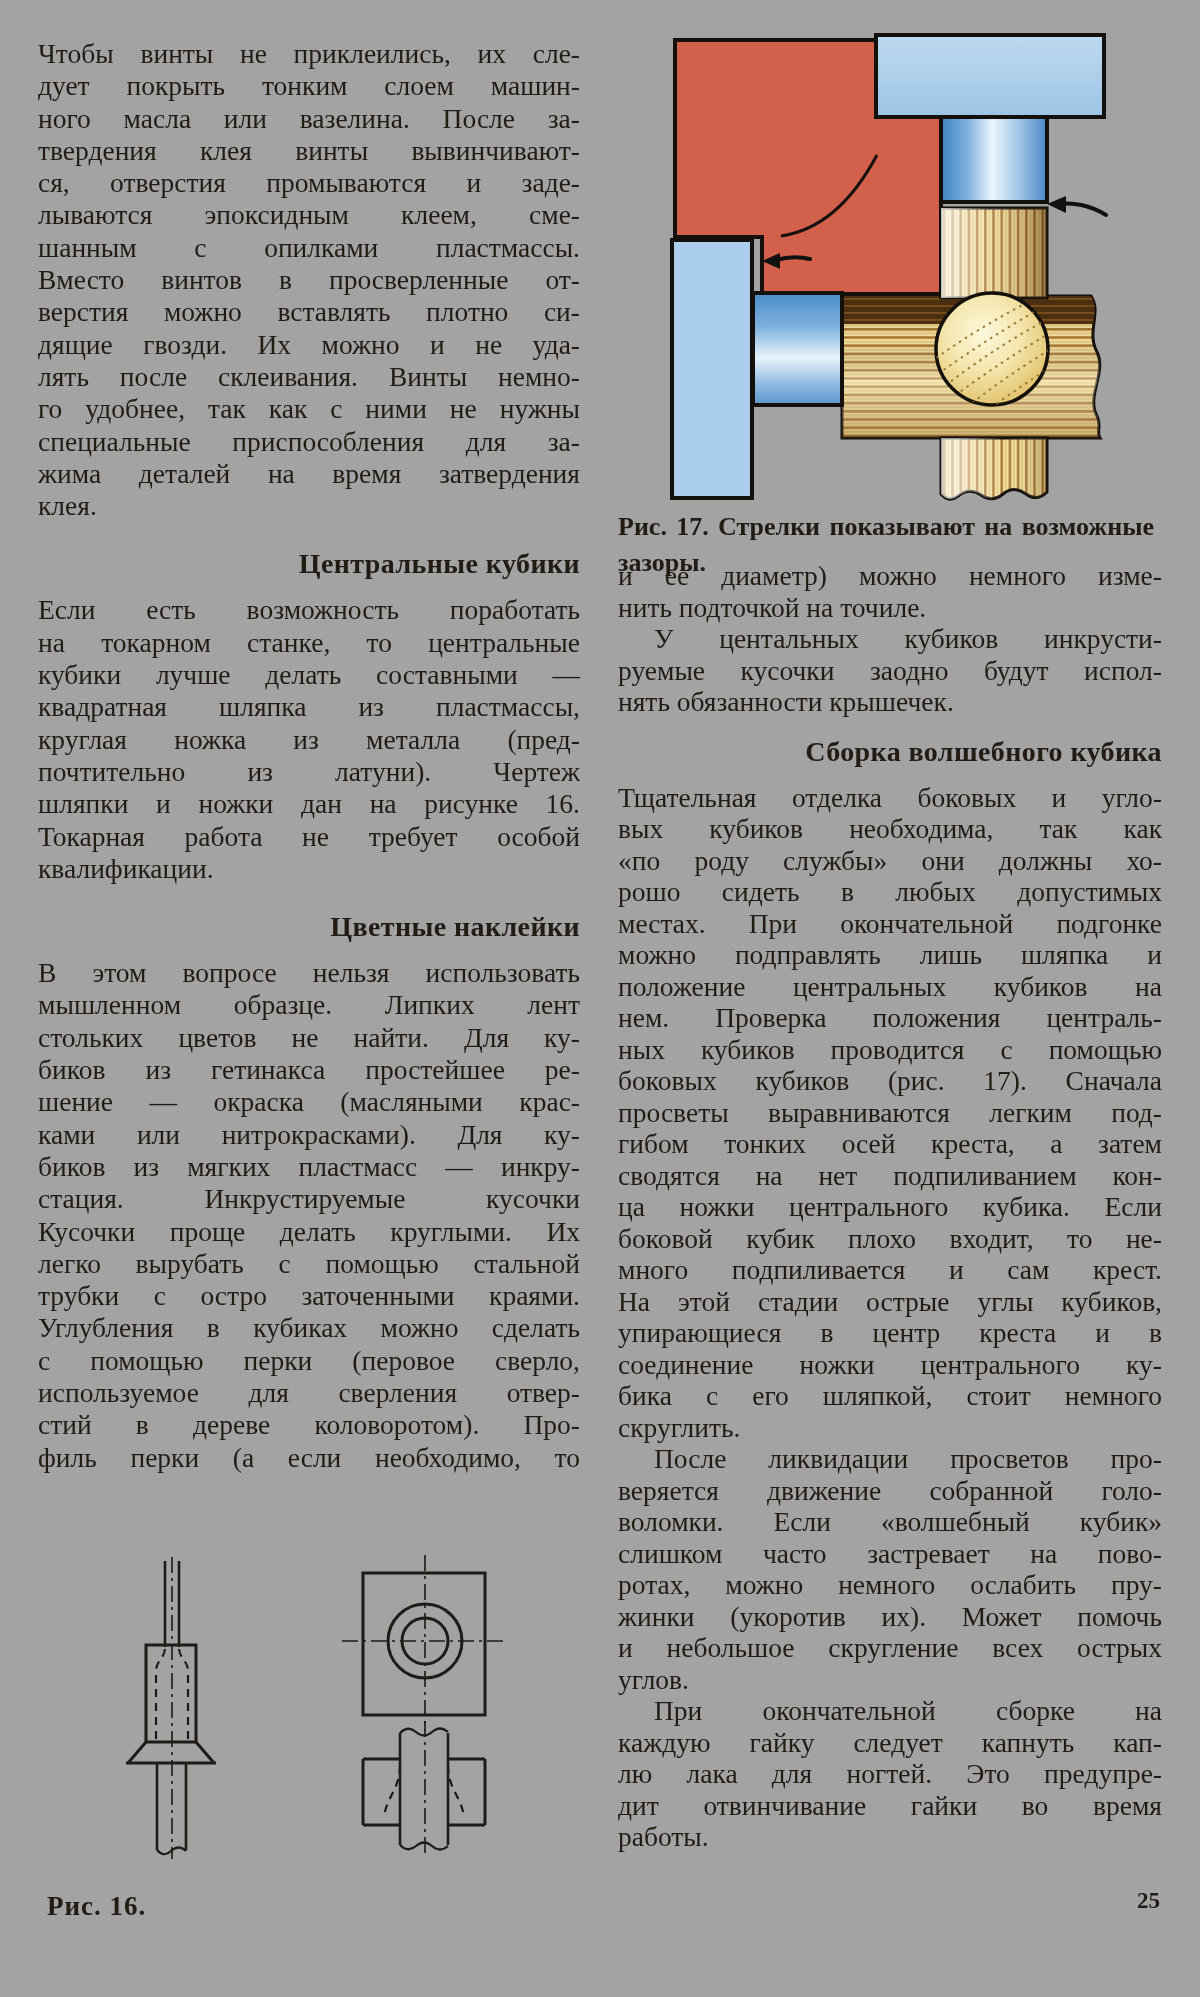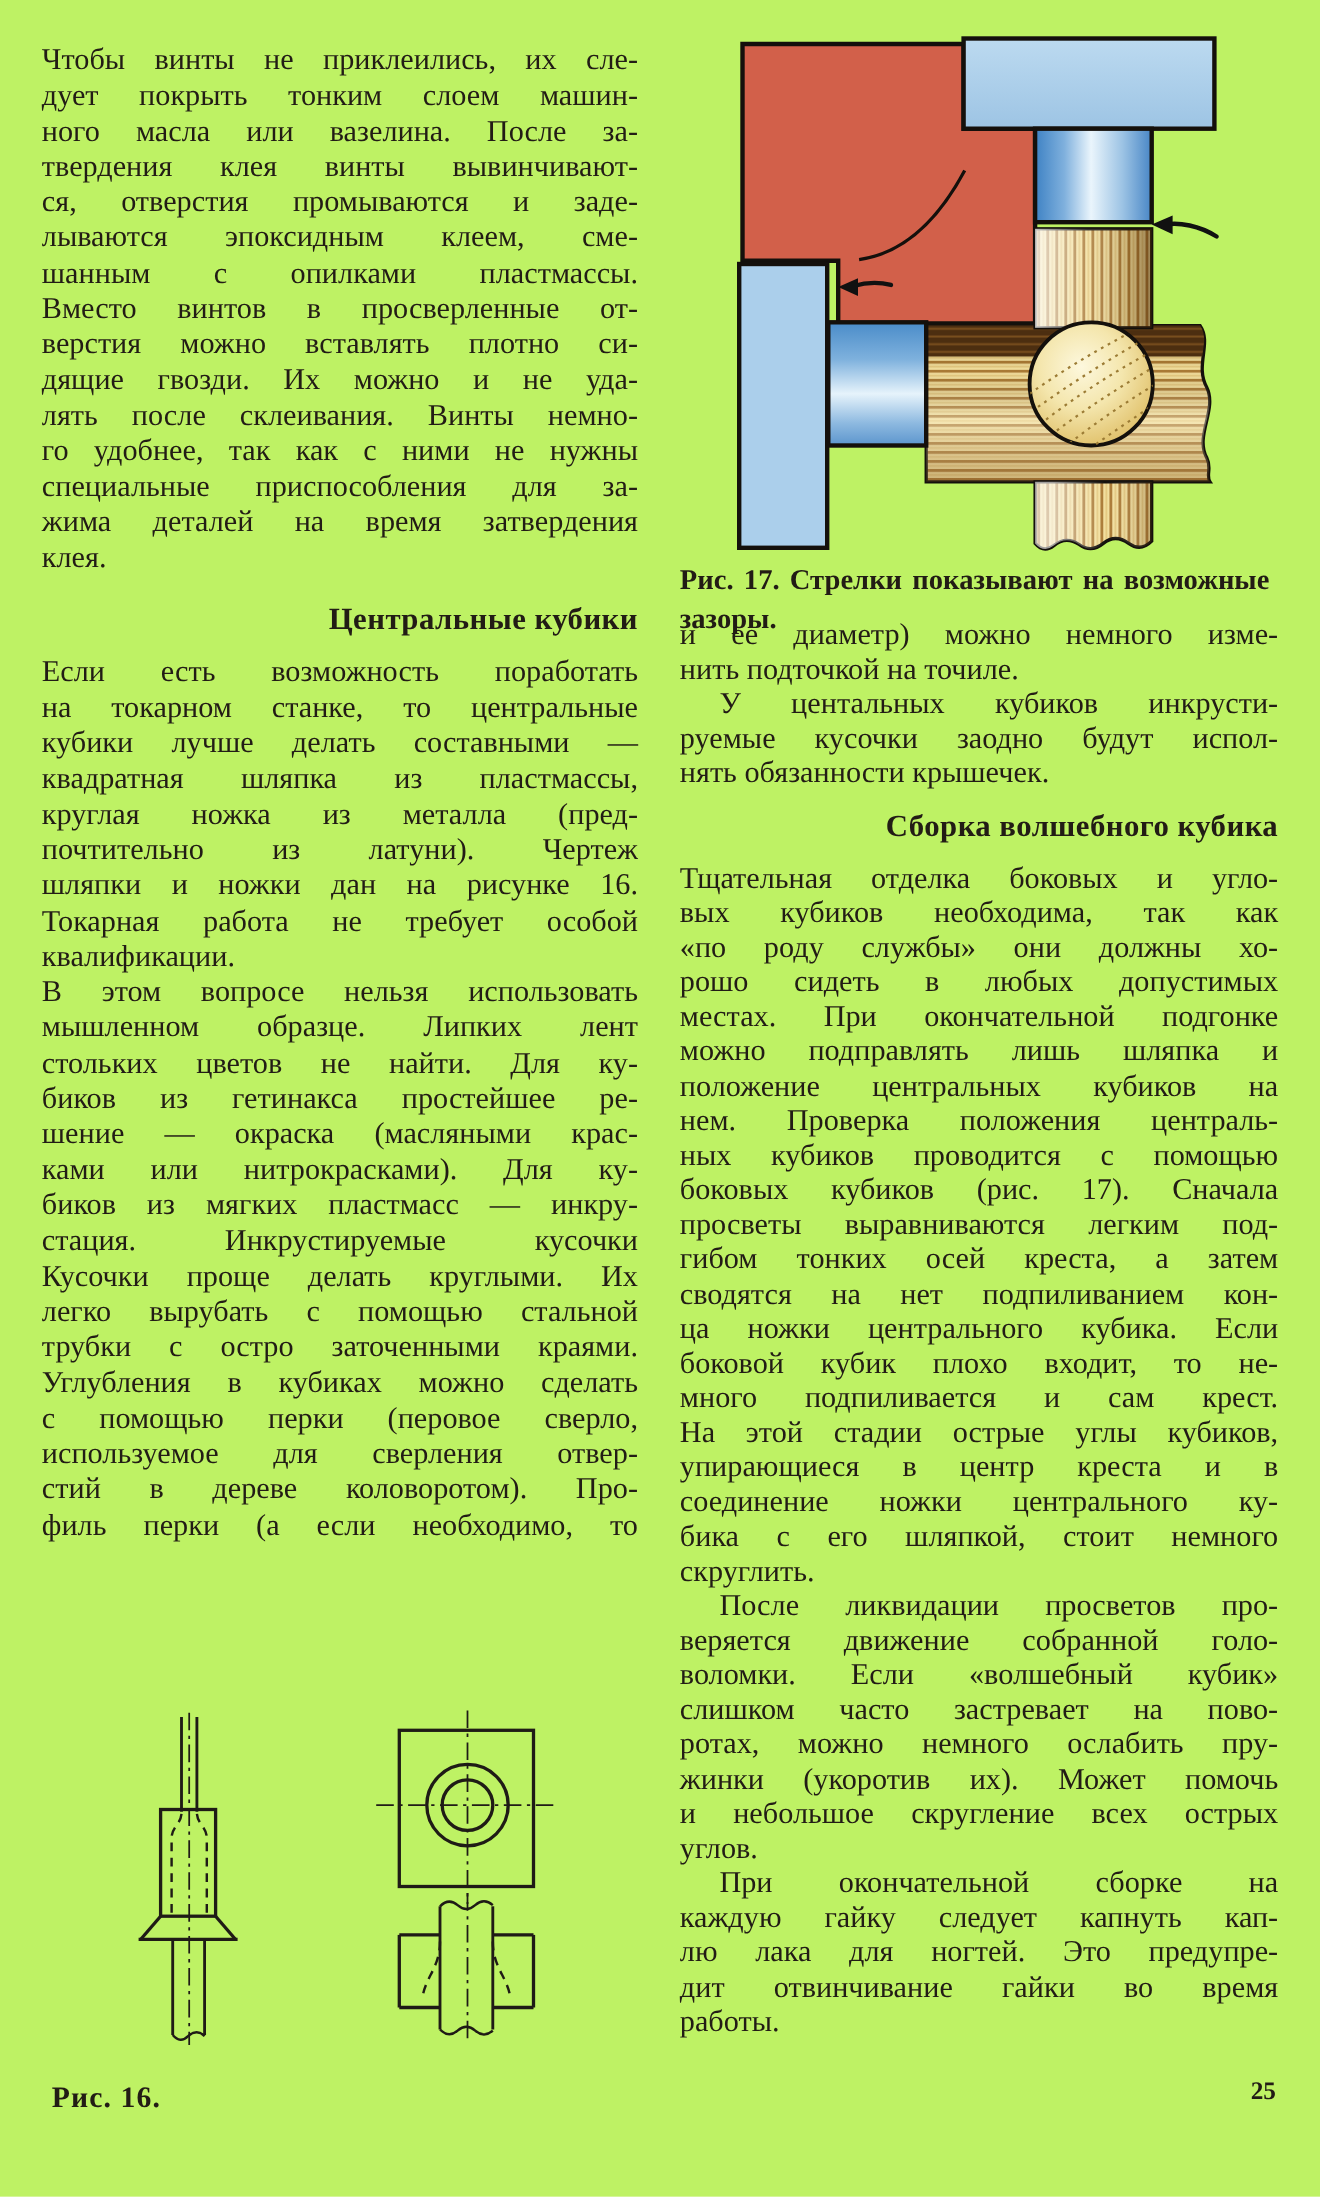--- a/index.html
+++ b/index.html
@@ -1,19 +1,19 @@
 <!DOCTYPE html>
 <html><head>
 <meta charset="utf-8">
 <style>
   html,body{margin:0;padding:0;}
   .page{
     position:relative;
     width:1200px;height:1997px;
-    background:#bef264;
+    background:#a3a3a3;
     font-family:"Liberation Serif", serif;
     color:#221c15;
     overflow:hidden;
   }
   .col{position:absolute;}
   #left-col{left:38px;top:38px;width:542px;}
   #right-body{left:618px;top:560px;width:544px;}
   #left-col .ln{line-height:32.3px;}
   #right-body .ln{line-height:31.5px;}
   .ln{
@@ -74,20 +74,21 @@
       <div class="heading">Центральные кубики</div>
       <div class="ln">Если есть возможность поработать</div>
       <div class="ln">на токарном станке, то центральные</div>
       <div class="ln">кубики лучше делать составными —</div>
       <div class="ln">квадратная шляпка из пластмассы,</div>
       <div class="ln">круглая ножка из металла (пред-</div>
       <div class="ln">почтительно из латуни). Чертеж</div>
       <div class="ln">шляпки и ножки дан на рисунке 16.</div>
       <div class="ln">Токарная работа не требует особой</div>
       <div class="ln end">квалификации.</div>
+      <div class="heading">Цветные наклейки</div>
       <div class="ln">В этом вопросе нельзя использовать</div>
       <div class="ln">мышленном образце. Липких лент</div>
       <div class="ln">стольких цветов не найти. Для ку-</div>
       <div class="ln">биков из гетинакса простейшее ре-</div>
       <div class="ln">шение — окраска (масляными крас-</div>
       <div class="ln">ками или нитрокрасками). Для ку-</div>
       <div class="ln">биков из мягких пластмасс — инкру-</div>
       <div class="ln">стация. Инкрустируемые кусочки</div>
       <div class="ln">Кусочки проще делать круглыми. Их</div>
       <div class="ln">легко вырубать с помощью стальной</div>

